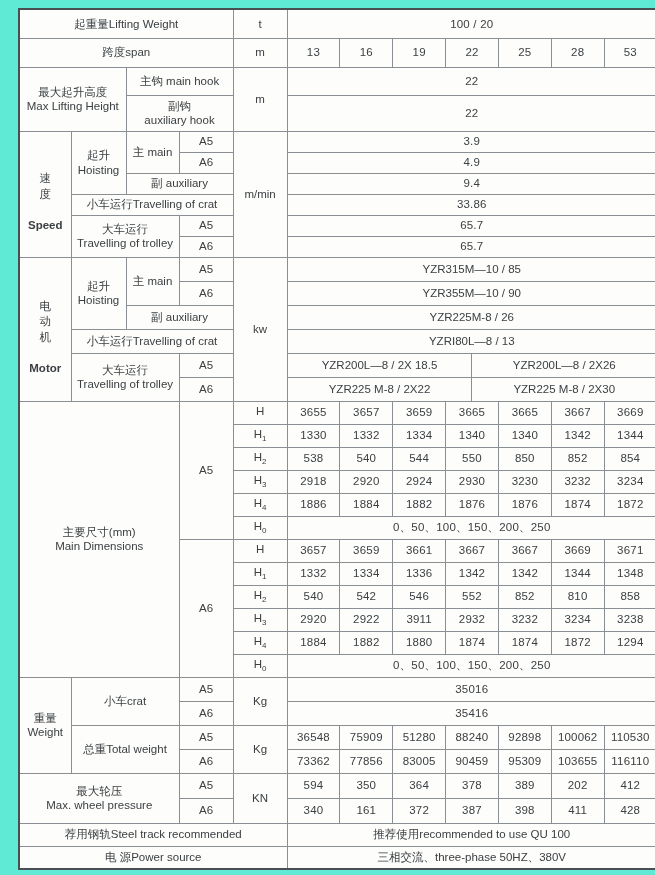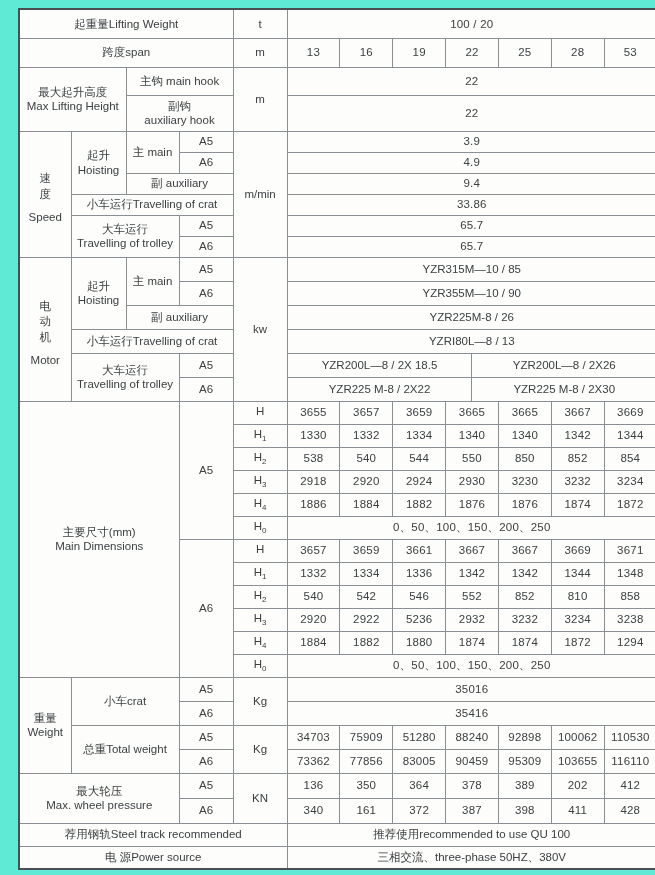--- a/index.html
+++ b/index.html
@@ -31,22 +31,22 @@
     vertical-align: middle;
     padding: 0 2px;
     overflow: hidden;
     line-height: 1.25;
   }
   .h29 { height: 29px; } .h28 { height: 28px; } .h36 { height: 36px; }
   .h21 { height: 21px; } .h24 { height: 24px; } .h23 { height: 23px; }
   .h25 { height: 25px; }
   .two-line span { display: block; }
   
-  .vzh { display: block; width: 14px; margin: 8px auto; line-height: 1.35; word-break: break-all; }
-  .ven { display: block; }
+  .vzh { display: block; width: 14px; margin: 16px auto; line-height: 1.35; word-break: break-all; }
+  .ven { display: block; font-weight: bold; }
   td sub { font-size: 8px; line-height: 1; }
   .num { letter-spacing: 0.2px; }
 </style>
 </head>
 <body>
 
 <div class="sheet">
 <table class="spec">
   <colgroup>
     <col style="width:52px">
@@ -274,21 +274,21 @@
     <td colspan="2" class="num">546</td>
     <td colspan="2" class="num">552</td>
     <td colspan="2" class="num">852</td>
     <td colspan="2" class="num">810</td>
     <td colspan="2" class="num">858</td>
   </tr>
   <tr class="h23">
     <td><span>H</span><sub>3</sub></td>
     <td colspan="2" class="num">2920</td>
     <td colspan="2" class="num">2922</td>
-    <td colspan="2" class="num">5236</td>
+    <td colspan="2" class="num">3911</td>
     <td colspan="2" class="num">2932</td>
     <td colspan="2" class="num">3232</td>
     <td colspan="2" class="num">3234</td>
     <td colspan="2" class="num">3238</td>
   </tr>
   <tr class="h23">
     <td><span>H</span><sub>4</sub></td>
     <td colspan="2" class="num">1884</td>
     <td colspan="2" class="num">1882</td>
     <td colspan="2" class="num">1880</td>
@@ -313,21 +313,21 @@
     <td colspan="14" class="num">35016</td>
   </tr>
   <tr class="h24">
     <td>A6</td>
     <td colspan="14" class="num">35416</td>
   </tr>
   <tr class="h24">
     <td colspan="2" rowspan="2">总重Total weight</td>
     <td>A5</td>
     <td rowspan="2">Kg</td>
-    <td colspan="2" class="num">34703</td>
+    <td colspan="2" class="num">36548</td>
     <td colspan="2" class="num">75909</td>
     <td colspan="2" class="num">51280</td>
     <td colspan="2" class="num">88240</td>
     <td colspan="2" class="num">92898</td>
     <td colspan="2" class="num">100062</td>
     <td colspan="2" class="num">110530</td>
   </tr>
   <tr class="h24">
     <td>A6</td>
     <td colspan="2" class="num">73362</td>
@@ -339,21 +339,21 @@
     <td colspan="2" class="num">116110</td>
   </tr>
 
   <tr class="h25">
     <td colspan="3" rowspan="2" class="two-line">
       <span>最大轮压</span>
       <span>Max.  wheel pressure</span>
     </td>
     <td>A5</td>
     <td rowspan="2">KN</td>
-    <td colspan="2" class="num">136</td>
+    <td colspan="2" class="num">594</td>
     <td colspan="2" class="num">350</td>
     <td colspan="2" class="num">364</td>
     <td colspan="2" class="num">378</td>
     <td colspan="2" class="num">389</td>
     <td colspan="2" class="num">202</td>
     <td colspan="2" class="num">412</td>
   </tr>
   <tr class="h25">
     <td>A6</td>
     <td colspan="2" class="num">340</td>

